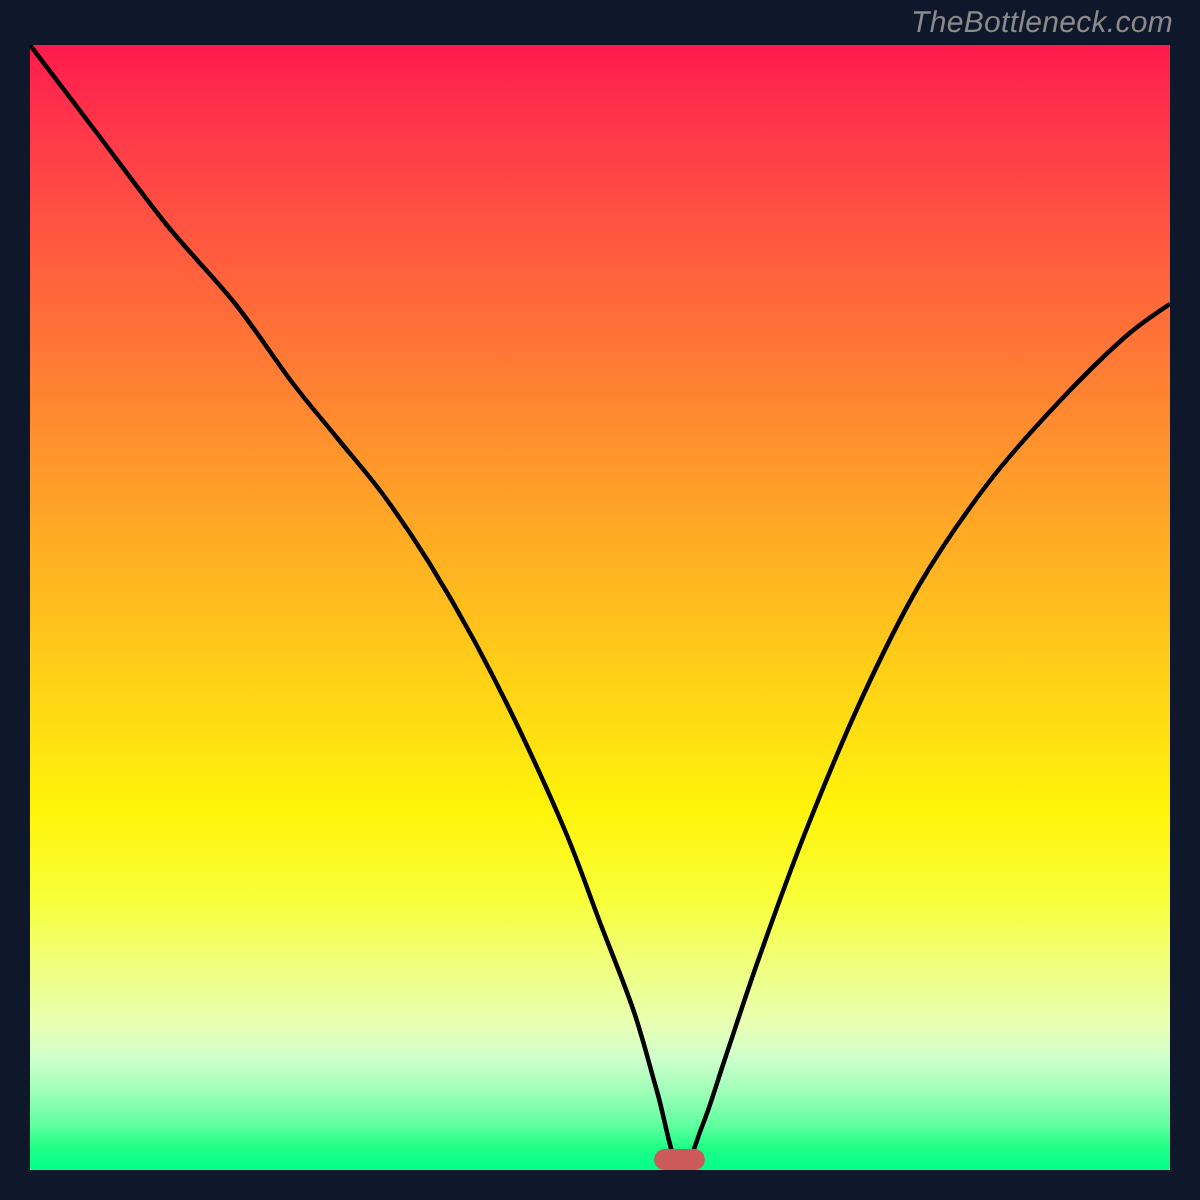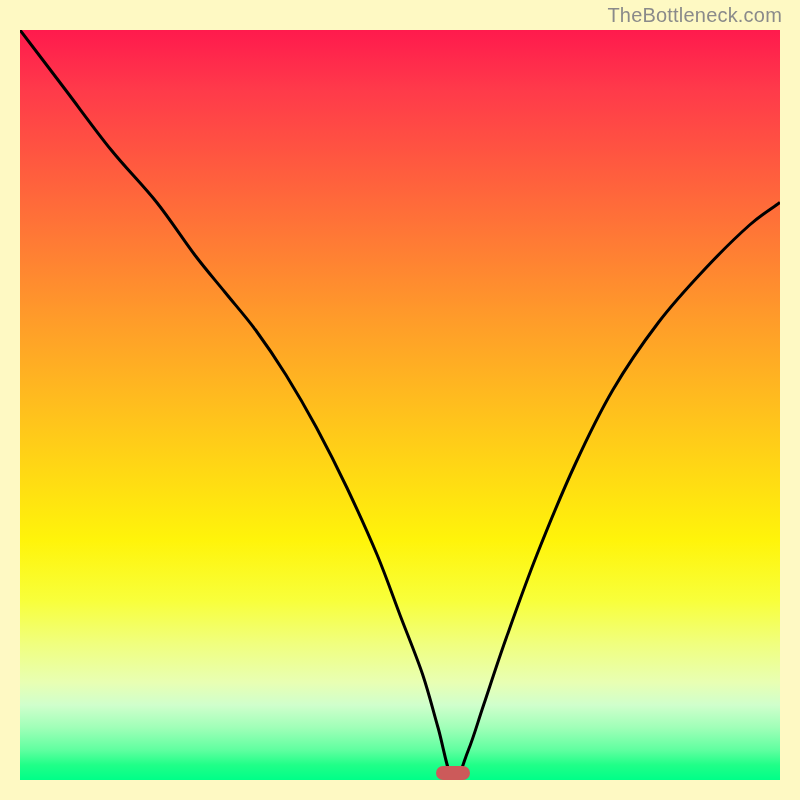--- a/index.html
+++ b/index.html
@@ -8,21 +8,22 @@
     height: 800px;
     background: #000;
     position: relative;
     font-family: Arial, sans-serif;
     overflow: hidden;
   }
   .frame {
     position: absolute;
     top: 0; left: 0;
     width: 800px; height: 800px;
-    background: #fef9c3;
+    background: #0f172a;
+    font-style: italic;
   }
   .plot-area {
     position: absolute;
     left: 20px;
     top: 30px;
     width: 760px;
     height: 750px;
     background: linear-gradient(to bottom,
       #ff1a4d 0%,
       #ff3a4a 8%,

